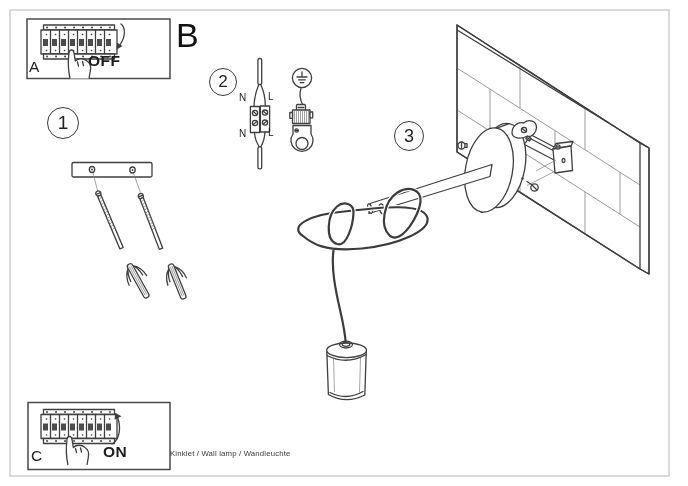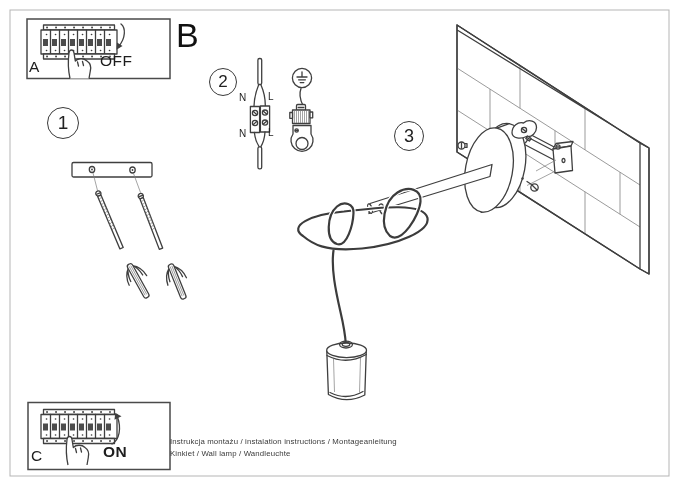--- a/index.html
+++ b/index.html
@@ -222,21 +222,21 @@
     <ellipse class="lnw" cx="346.6" cy="350.3" rx="19.9" ry="7.3"></ellipse>
     <ellipse class="ln" cx="346" cy="344.6" rx="6.4" ry="3.4"></ellipse>
     <ellipse class="ln" cx="346" cy="344.3" rx="3.8" ry="2"></ellipse>
     <path class="ln" d="M327,355.5 Q 346.5,365.5 366.2,354.5" stroke-width="1.1"></path>
     <path class="ln" d="M330,392.5 Q 346.5,401 363,391.5" stroke-width="1.1"></path>
     <path class="thin" d="M333.5,359 L334.5,392 M360.5,358 L359.5,392.5"></path>
   </g>
 </svg>
 
 <span class="lbl" style="left:29px;top:59px;font-size:15.5px;">A</span>
-<span class="lbl" style="left:100px;top:53px;font-size:15.5px;letter-spacing:.5px;">OFF</span>
+<span class="lbl" style="left:88px;top:53px;font-size:15.5px;letter-spacing:.5px;font-weight:bold;">OFF</span>
 
 <span class="lbl" style="left:176px;top:18px;font-size:34px;color:#111;">B</span>
 
 <div class="badge" style="left:47px;top:107px;width:30px;height:30px;font-size:19px;">
   <span>1</span>
 </div>
 <div class="badge" style="left:209px;top:68px;width:26px;height:26px;font-size:17px;">
   <span>2</span>
 </div>
 <div class="badge" style="left:394px;top:121px;width:28px;height:28px;font-size:18px;">
@@ -244,16 +244,15 @@
 </div>
 
 <span class="lbl" style="left:239px;top:93px;font-size:10px;">N</span>
 <span class="lbl" style="left:268px;top:92px;font-size:10px;">L</span>
 <span class="lbl" style="left:239px;top:129px;font-size:10px;">N</span>
 <span class="lbl" style="left:268px;top:128px;font-size:10px;">L</span>
 
 <span class="lbl" style="left:31px;top:448px;font-size:15.5px;">C</span>
 <span class="lbl" style="left:103px;top:444px;font-size:15.5px;letter-spacing:.5px;font-weight:bold;">ON</span>
 
-<span class="footer-line" style="left:170px;top:437px;">Instrukcja montażu / instalation instructions / Montageanleitung</span>
 <span class="footer-line" style="left:170px;top:449px;">Kinkiet / Wall lamp / Wandleuchte</span>
 
 </div>
 
 </body></html>

